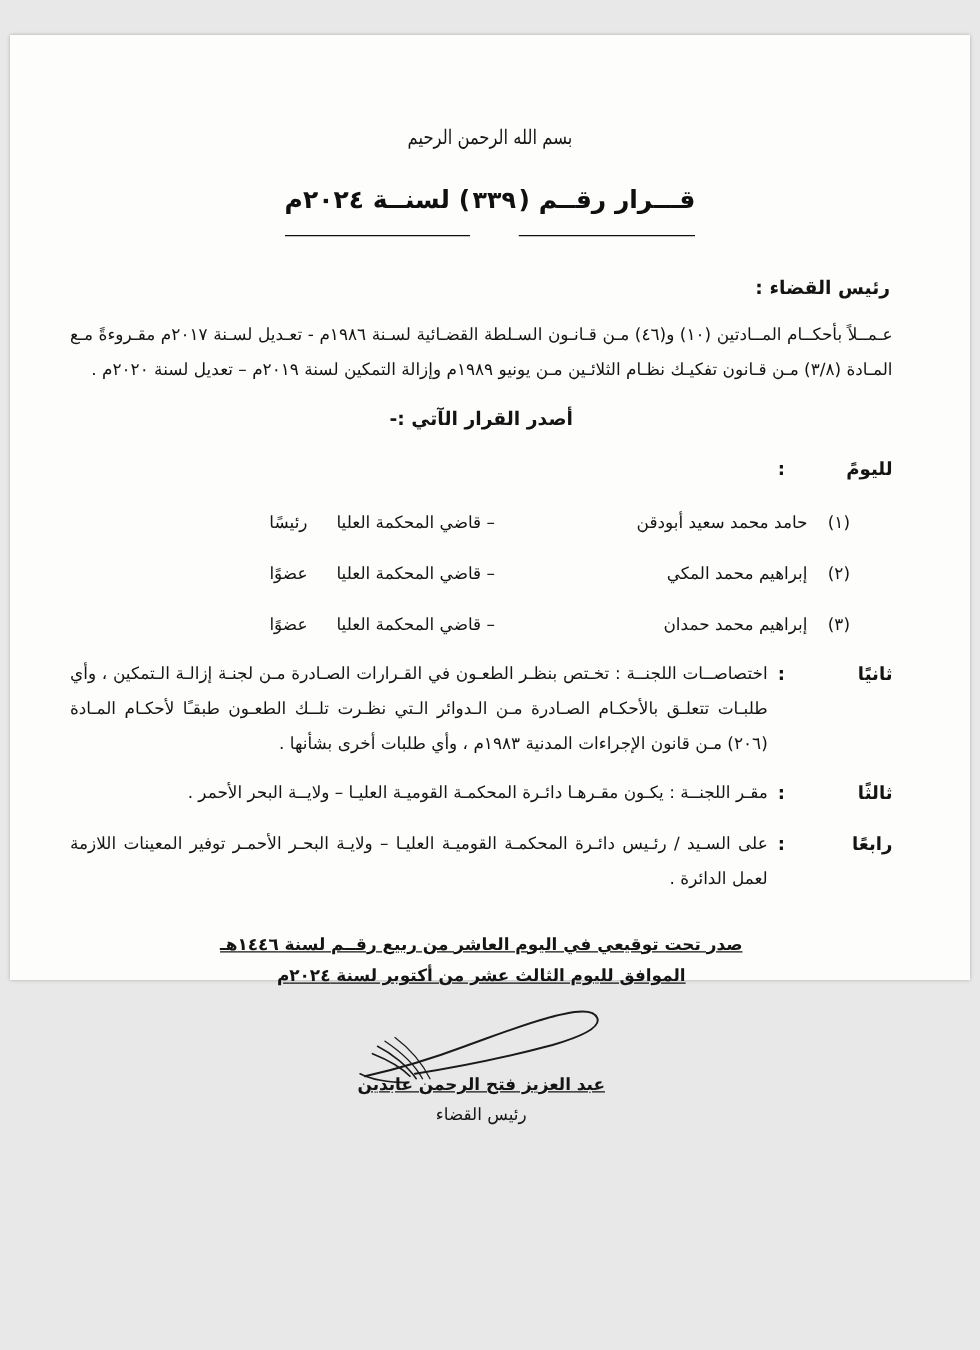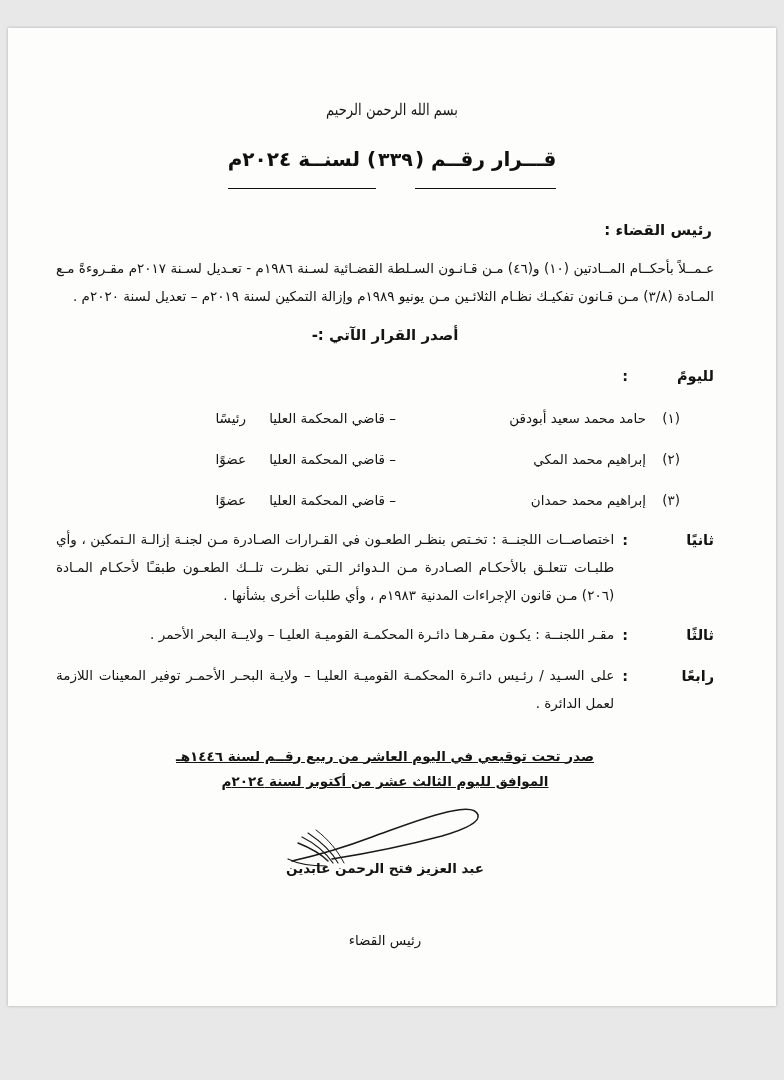--- a/index.html
+++ b/index.html
@@ -17,21 +17,21 @@
     width: 784px;
     height: 1080px;
     background: #e8e8e8;
     overflow: hidden;
   }
   .sheet {
     position: absolute;
     top: 28px;
     left: 8px;
     width: 768px;
-    height: 978px;
+    height: 756px;
     background: #fdfdfb;
     box-shadow: 0 0 3px rgba(0,0,0,0.25);
   }
   .inner {
     position: relative;
     width: 100%;
     height: 100%;
     padding: 0;
     box-sizing: border-box;
     color: #10100f;
@@ -146,22 +146,22 @@
     text-align: center;
   }
   .sig-line {
     font-weight: bold;
     font-size: 13.5px;
     text-decoration: underline;
     line-height: 1.9;
   }
   .sig-wrap { position: relative; height: 96px; margin-top: 8px; }
   .sig-wrap .scribble { position: absolute; left: 50%; transform: translateX(-50%); top: 0; }
-  .sig-wrap .namepos { position: absolute; left: 0; right: 0; top: 52px; }
-  .sig-wrap .titlepos { position: absolute; left: 0; right: 0; top: 76px; margin-top: 48px; }
+  .sig-wrap .namepos { position: absolute; left: 0; right: 0; top: 52px; text-decoration: underline; }
+  .sig-wrap .titlepos { position: absolute; left: 0; right: 0; top: 76px; }
 </style>
 </head>
 <body>
 
 <div class="page">
   <div class="sheet">
     <div class="inner">
 
       <div class="basmala">بسم الله الرحمن الرحيم</div>
 

